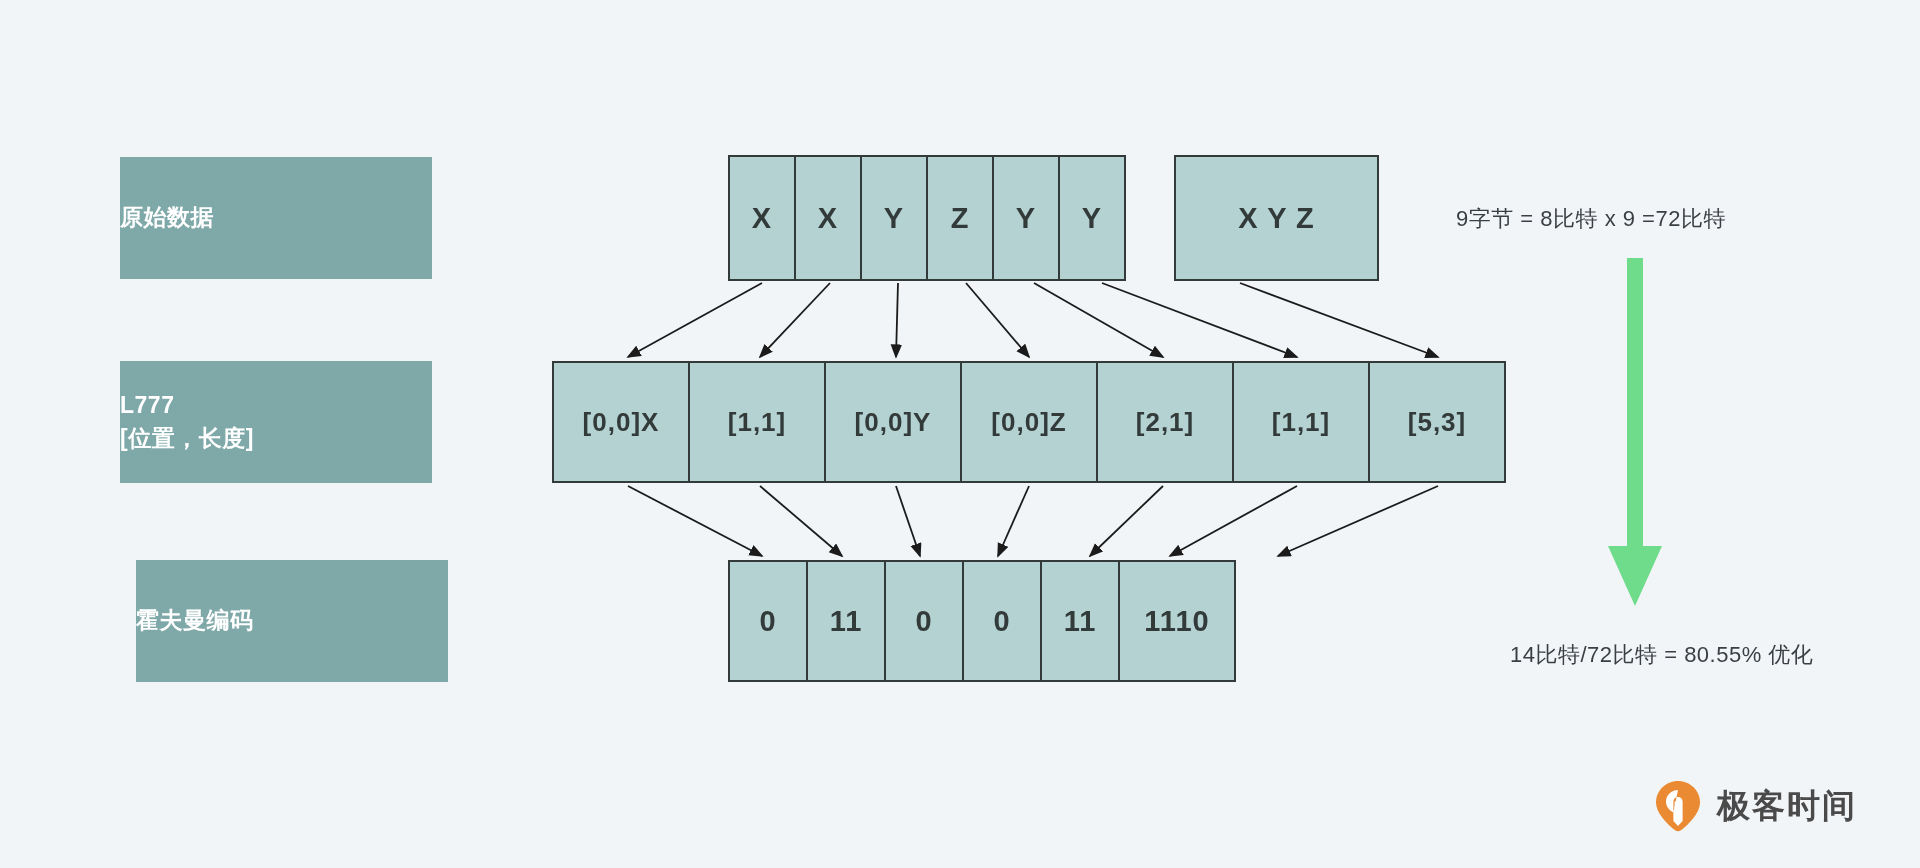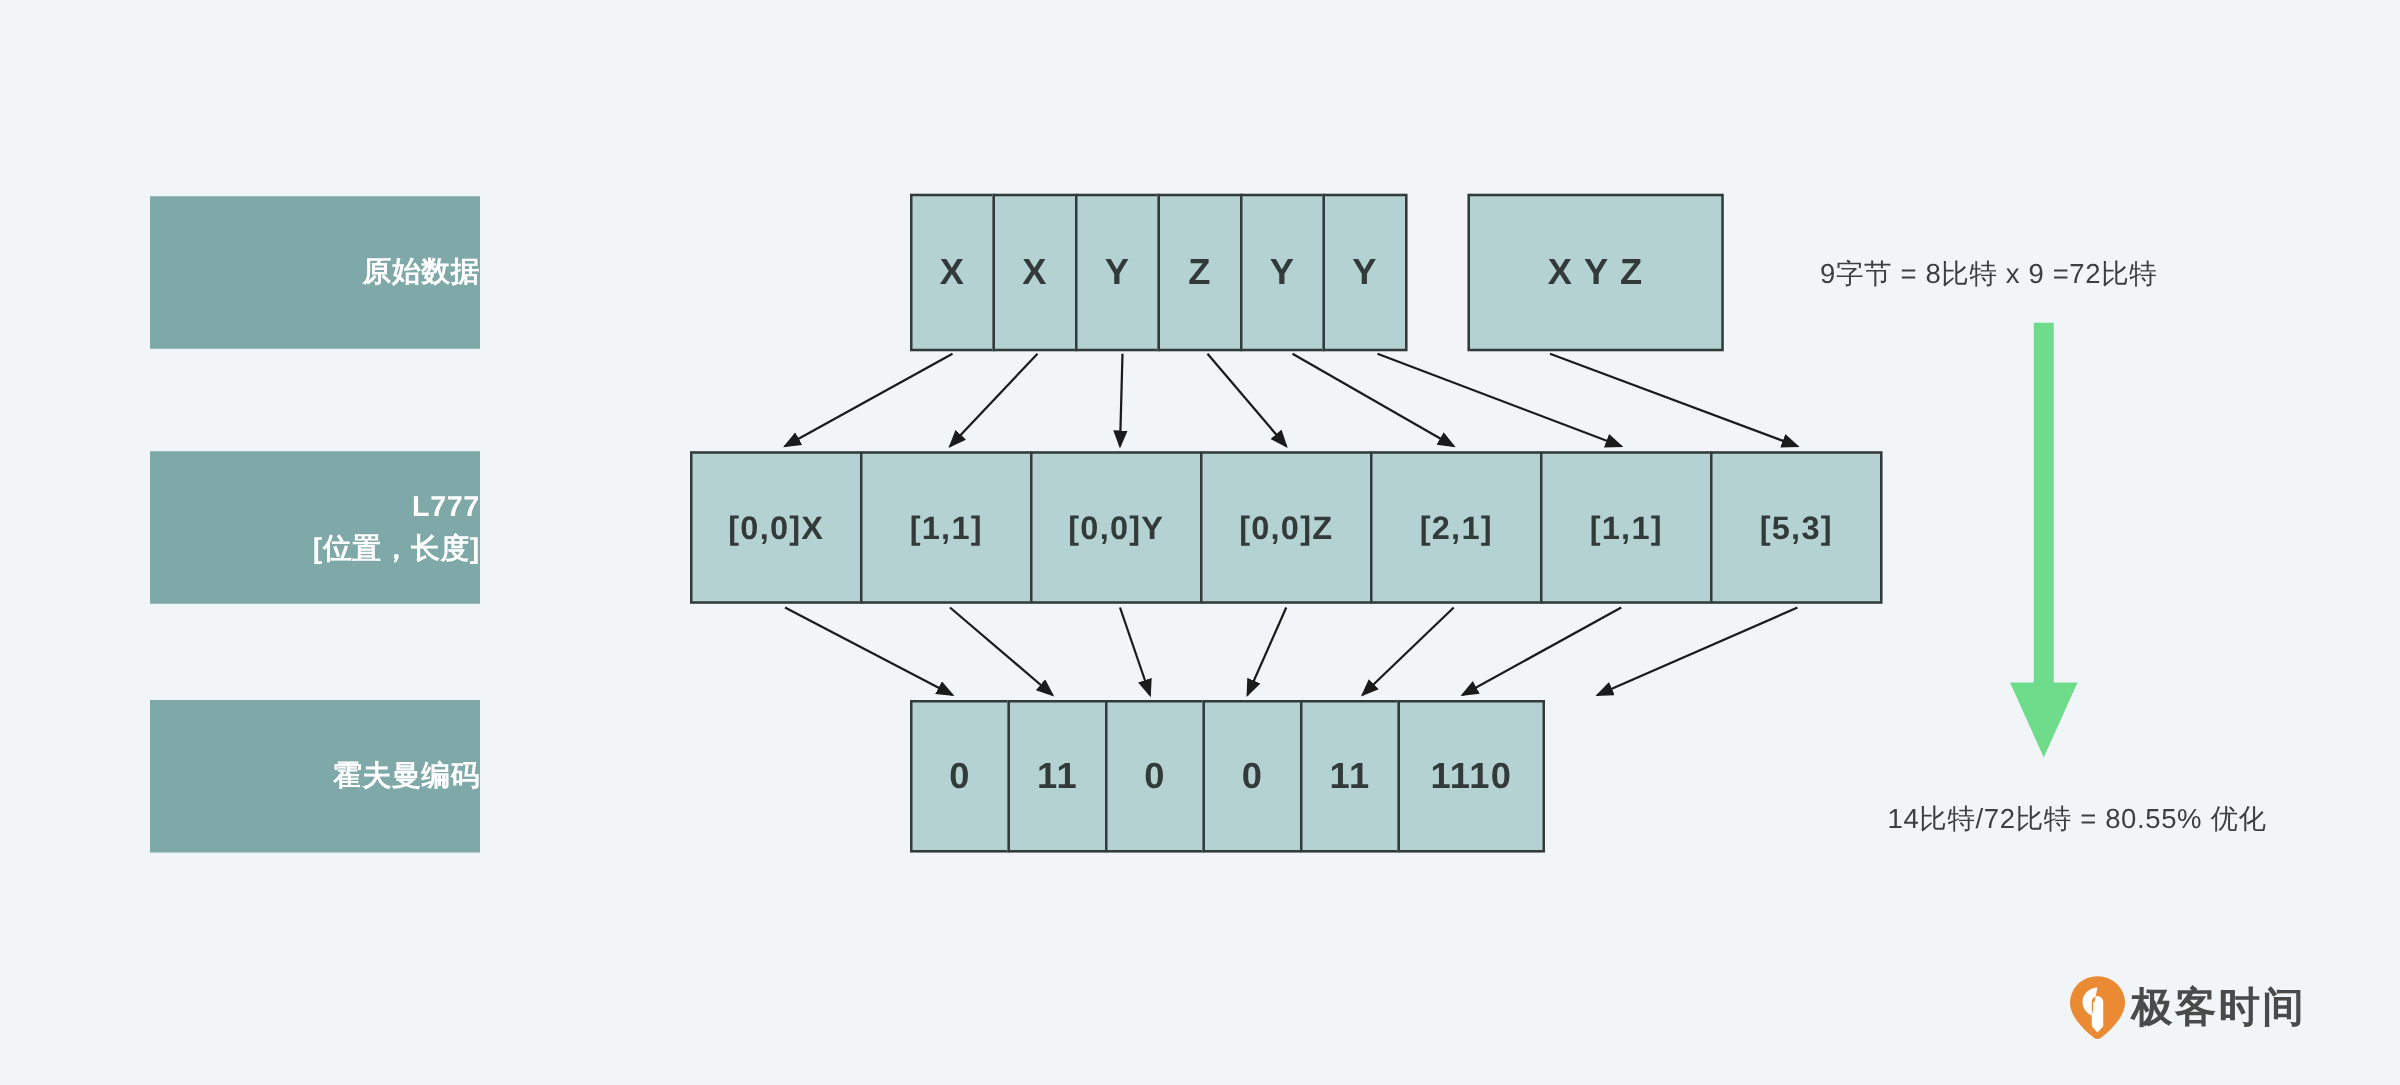--- a/index.html
+++ b/index.html
@@ -16,32 +16,32 @@
     overflow: hidden;
   }
 
   
   .stage-label {
     position: absolute;
     background: #7fa8a8;
     color: #ffffff;
     display: flex;
     flex-direction: column;
-    align-items: flex-end;
+    align-items: flex-start;
     justify-content: center;
     font-weight: bold;
     font-size: 23px;
     line-height: 1.45;
     letter-spacing: 0.5px;
     left: 120px;
-    width: 264px;
+    width: 312px;
   }
   #label-original { top: 157px; height: 122px; }
   #label-l777     { top: 361px; height: 122px; }
-  #label-huffman  { top: 560px; height: 122px; }
+  #label-huffman  { top: 560px; height: 122px; margin-left: 16px; }
 
   
   .row {
     position: absolute;
     display: flex;
     align-items: stretch;
   }
   .cell {
     background: #b4d2d2;
     border: 2px solid #333a3a;
@@ -95,21 +95,21 @@
     height: 350px;
   }
 
   
   #logo {
     position: absolute;
     left: 1655px;
     top: 780px;
     display: flex;
     align-items: center;
-    gap: 4px;
+    gap: 16px;
     justify-content: space-between;
   }
   #logo-mark { width: 46px; height: 52px; flex: none; }
   #logo-text {
     color: #4a4a4a;
     font-size: 33px;
     font-weight: bold;
     letter-spacing: 2px;
   }
 </style>

